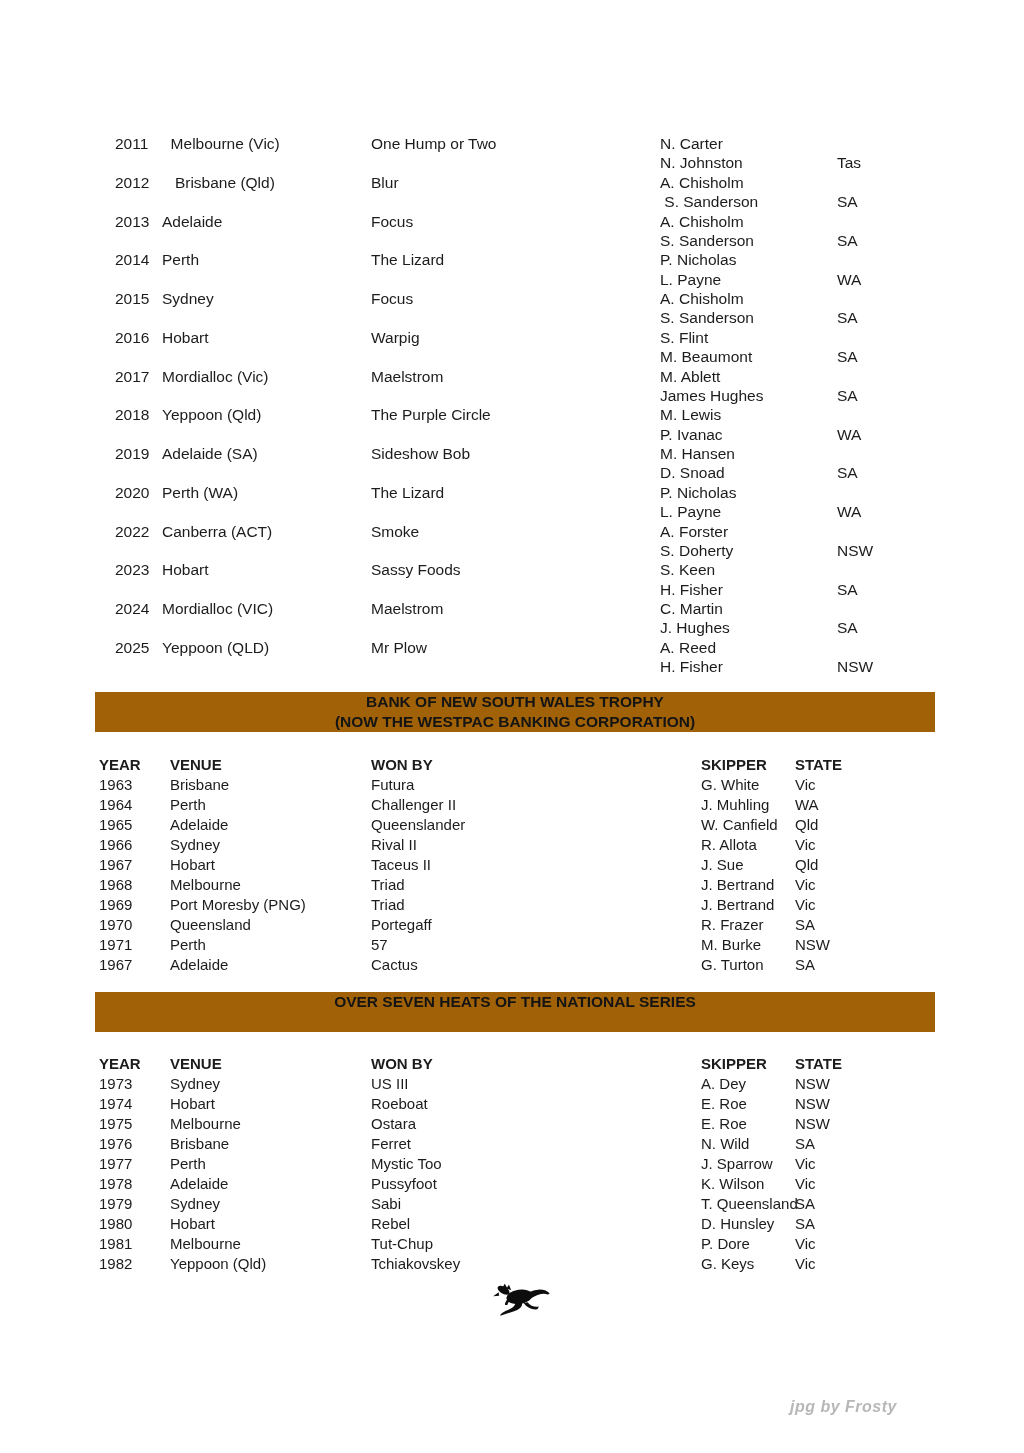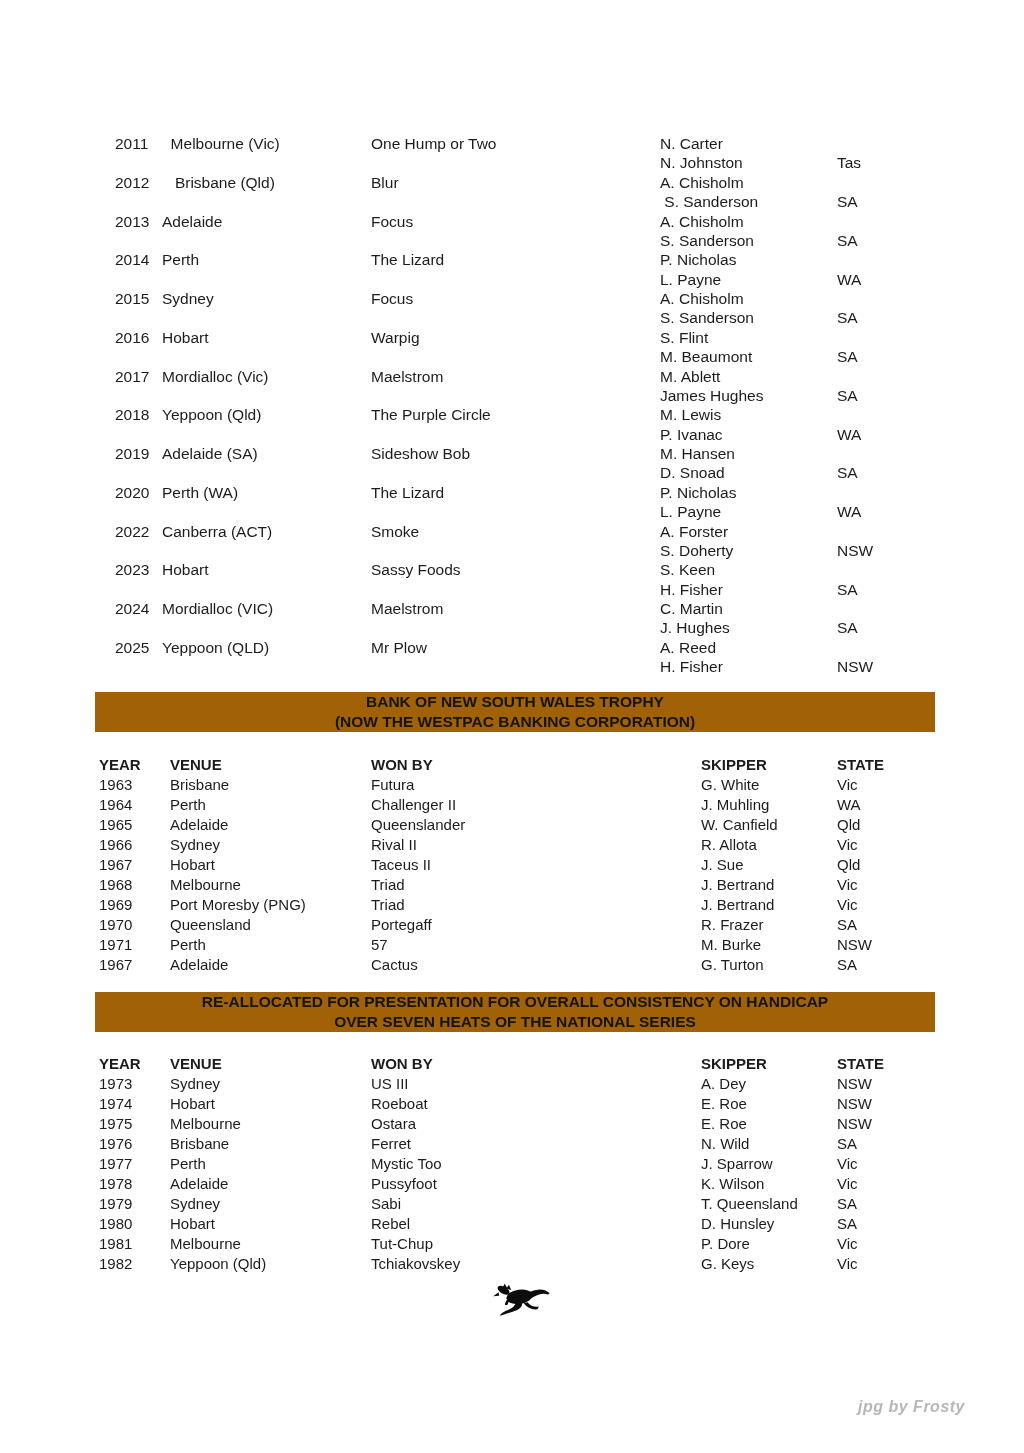--- a/index.html
+++ b/index.html
@@ -30,32 +30,31 @@
   }
   .band-bank{top:692px;}
   .band-realloc{top:992px;}
   
   .t-row{position:relative;height:20px;font-size:15px;line-height:20px;}
   .t-row .cell{position:absolute;top:0;white-space:pre;}
   .t-row .c-year{left:99px;}
   .t-row .c-venue{left:170px;}
   .t-row .c-won{left:371px;}
   .t-row .c-skip{left:661px;margin-left:40px;}
-  .t-row .c-state{left:837px;}
+  .t-row .c-state{left:795px;}
   .thead{font-weight:bold;}
   .thead-bank{position:absolute;left:0;top:755px;width:1024px;}
   .rows-bank{position:absolute;left:0;top:775px;width:1024px;}
   .thead-realloc{position:absolute;left:0;top:1054px;width:1024px;}
   .rows-realloc{position:absolute;left:0;top:1074px;width:1024px;}
   
   .kangaroo{position:absolute;left:491px;top:1280px;width:60px;height:40px;}
   
   .watermark{
     position:absolute;left:790px;top:1398px;width:175px;
-    text-align:right;
     font-size:16px;font-style:italic;font-weight:bold;
     color:#b7b7b7;
     letter-spacing:0.5px;
   }
 </style>
 </head>
 <body>
 
 <div class="page">
 
@@ -278,21 +277,20 @@
       <div class="t-row">
         <span class="cell c-year">1967</span>
         <span class="cell c-venue">Adelaide</span>
         <span class="cell c-won">Cactus</span>
         <span class="cell c-skip">G. Turton</span>
         <span class="cell c-state">SA</span>
       </div>
     </section>
 
   <div class="band band-realloc">
-    <div>RE-ALLOCATED FOR PRESENTATION FOR OVERALL CONSISTENCY ON HANDICAP</div>
     <div>OVER SEVEN HEATS OF THE NATIONAL SERIES</div>
   </div>
 
   <div class="t-row thead thead-realloc">
     <span class="cell c-year">YEAR</span>
     <span class="cell c-venue">VENUE</span>
     <span class="cell c-won">WON BY</span>
     <span class="cell c-skip">SKIPPER</span>
     <span class="cell c-state">STATE</span>
   </div>

